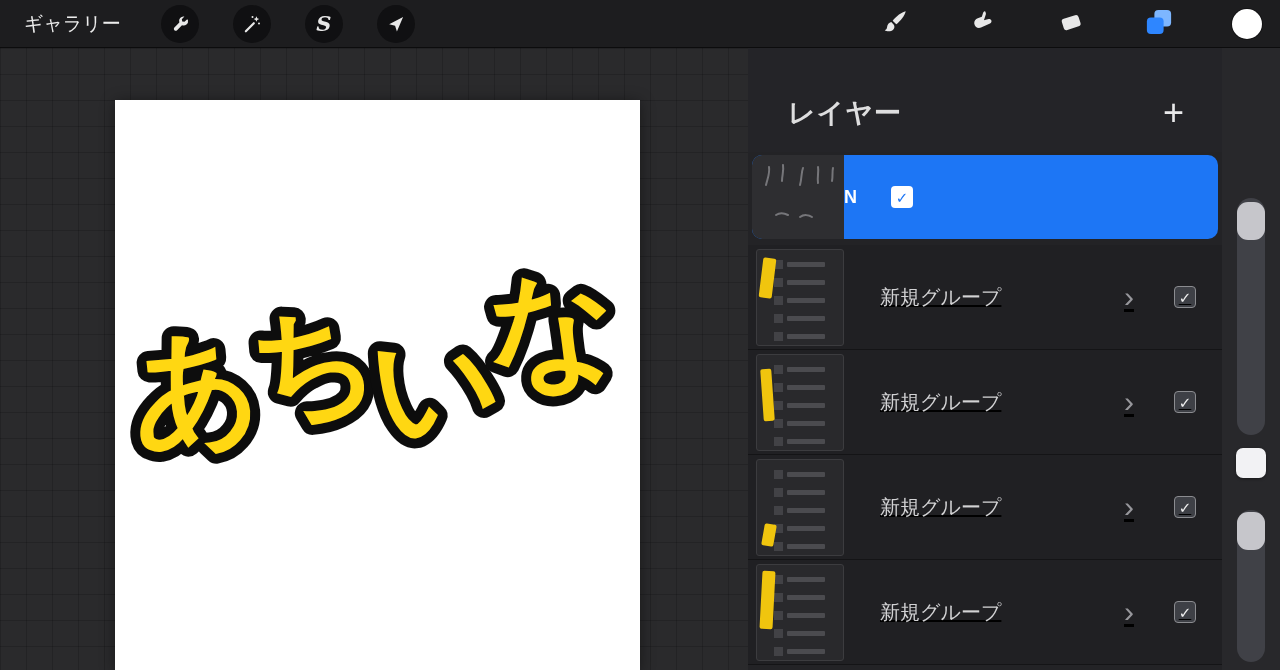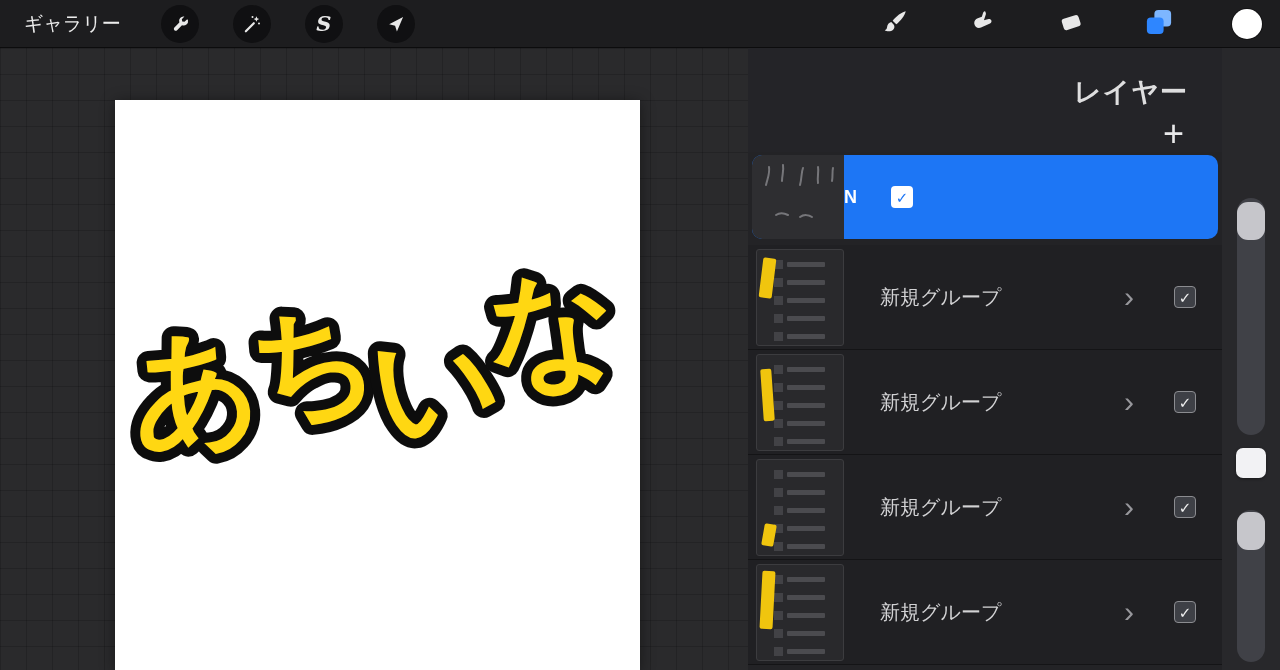--- a/index.html
+++ b/index.html
@@ -32,37 +32,37 @@
     background-size:26px 26px; }
   .canvas { position:absolute; left:115px; top:52px; width:525px; height:570px;
     background:#ffffff; box-shadow:0 2px 14px rgba(0,0,0,.45); }
   .word-svg { position:absolute; left:0; top:140px; width:525px; height:300px; }
   .word-svg text { font-family:"DejaVu Sans","Liberation Sans",sans-serif; font-weight:bold; }
 
   
   .layers-panel { position:absolute; left:748px; top:48px; width:474px; height:622px;
     background:#232326; z-index:5; }
   .panel-header { position:absolute; left:0; top:0; right:0; height:104px; background:#242428;
-    display:flex; align-items:flex-end; justify-content:space-between; padding:26px 34px 0 40px;flex-direction:column; }
+    display:flex; align-items:center; justify-content:space-between; padding:26px 34px 0 40px; }
   .panel-title { color:#dededf; font-size:27px; font-weight:bold; letter-spacing:1px; }
   .add-btn { background:none; border:none; color:#e9e9ea; font-size:36px; font-weight:200;
     line-height:1; padding:0 4px; }
 
   .sel-row { position:absolute; left:4px; top:107px; width:466px; height:84px;
     background:#1d76f5; border-radius:10px; display:flex; align-items:center; overflow:hidden; }
   .sel-thumb { width:92px; height:84px; background:#2e2e31; flex:none; }
   .sel-name { color:#ffffff; font-size:20px; margin-left:32px; flex:1; }
   .blend-btn { color:#ffffff; font-size:18px; font-weight:bold; background:none; border:none;
     margin-right:34px; }
   .cb { width:22px; height:22px; border-radius:4px; border:none; display:flex; align-items:center;
     justify-content:center; font-size:15px; line-height:1; flex:none; }
   .cb.white { background:#ffffff; color:#1d76f5; font-weight:bold; margin-right:26px; }
   .cb.gray { background:#3e4046; border:1px solid #8b8c90; color:#f0f0f0; margin-right:26px; }
 
-  .group-list { position:absolute; left:0; top:197px; right:0; }
+  .group-list { position:absolute; left:0; top:197px; right:0;text-decoration:underline; }
   .grow { position:relative; height:105px; background:#202023; border-bottom:1px solid #141416;
     display:flex; align-items:center; }
   .mini { position:relative; width:88px; height:97px; margin-left:8px; background:#29292c;
     border:1px solid #3c3c3f; border-radius:3px; overflow:hidden; flex:none; }
   .mini i { position:absolute; left:30px; width:38px; height:5px; background:#4b4b4f;
     border-radius:1px; display:block; }
   .mini i:before { content:""; position:absolute; left:-13px; top:-2px; width:9px; height:9px;
     background:#424246; }
   .mini i:nth-child(1){ top:12px; } .mini i:nth-child(2){ top:30px; }
   .mini i:nth-child(3){ top:48px; } .mini i:nth-child(4){ top:66px; }

